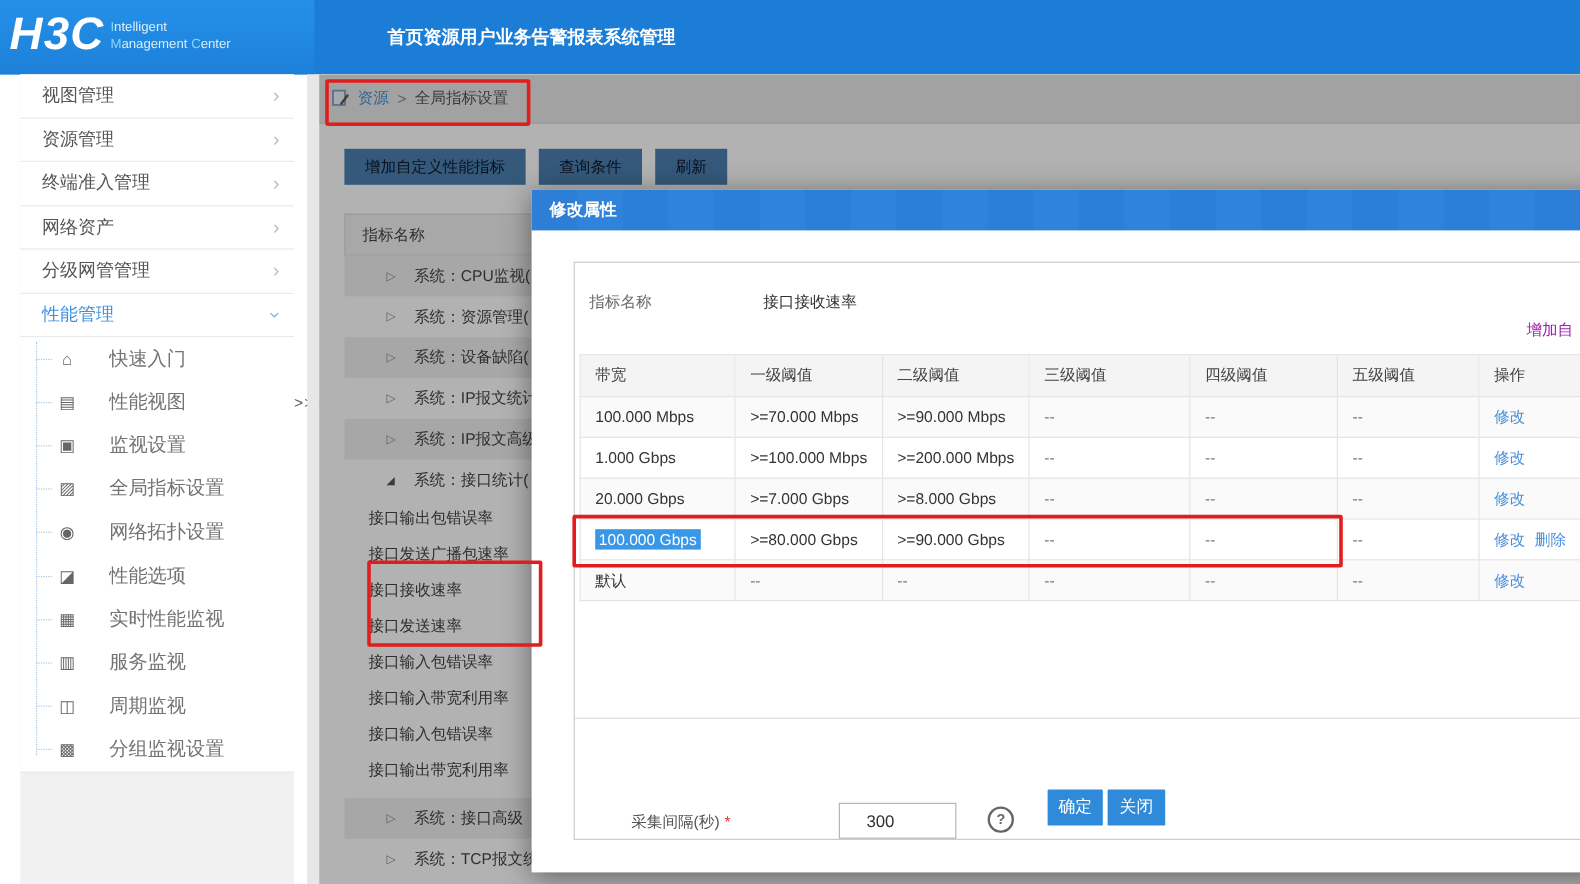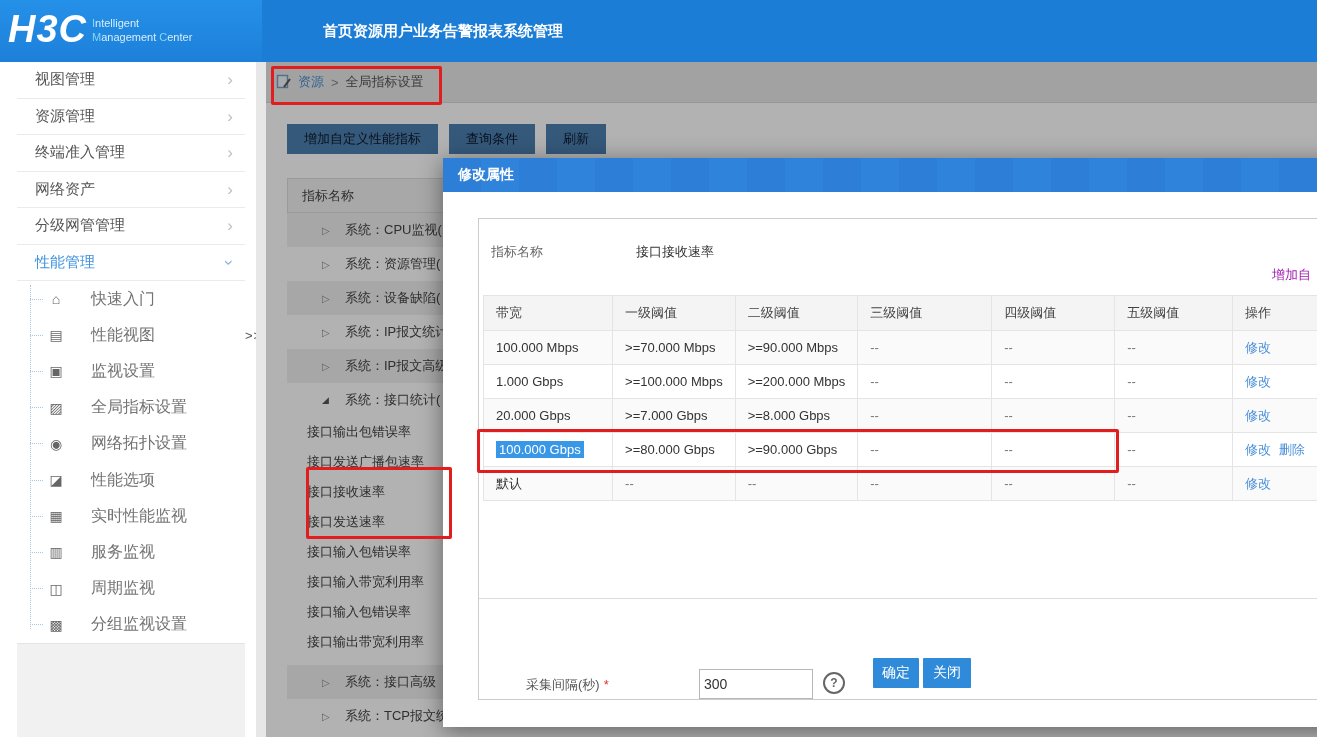--- a/index.html
+++ b/index.html
@@ -80,23 +80,23 @@
         text-align:left;white-space:nowrap;overflow:hidden;}
   th{background:#f4f4f4;color:#444;font-weight:normal;height:35px;}
   td{height:34px;color:#333;}
   tbody tr:nth-child(odd) td{background:#fafafa;}
   td.dash{color:#777;}
   .sel{background:#3997e8;color:#fff;padding:1px 3px;}
   .op-link{color:#4a90d9;margin-right:8px;cursor:pointer;}
   #divider{position:absolute;left:0;right:0;top:379px;height:1px;background:#dcdcdc;}
   #interval-label{position:absolute;left:47px;top:457px;font-size:13px;color:#555;}
   #required-mark{color:#e03131;margin-left:4px;}
-  #interval-input{position:absolute;left:220px;top:450px;width:114px;height:30px;
+  #interval-input{position:absolute;left:220px;top:450px;width:98px;height:30px;
                   box-sizing:border-box;border:1px solid #b7b7b7;font-size:14px;
-                  padding-left:4px;color:#333;font-family:inherit;}
+                  padding-left:22px;color:#333;font-family:inherit;}
   #help-icon{position:absolute;left:344px;top:453px;width:18px;height:18px;border:2px solid #666;
              border-radius:50%;color:#666;font-size:12px;font-weight:bold;
              display:flex;align-items:center;justify-content:center;cursor:pointer;}
   .dlg-btn{position:absolute;top:500px;height:30px;background:#2f8bd9;color:#fff;border:none;
            font-size:14px;font-family:inherit;cursor:pointer;border-radius:1px;}
   #ok-button{left:430px;width:46px;}
   #close-button{left:480px;width:48px;}
   
   .annotation{position:absolute;border:3px solid #e11d1d;border-radius:2px;z-index:300;}
   #anno-breadcrumb{left:271px;top:66px;width:165px;height:33px;}

